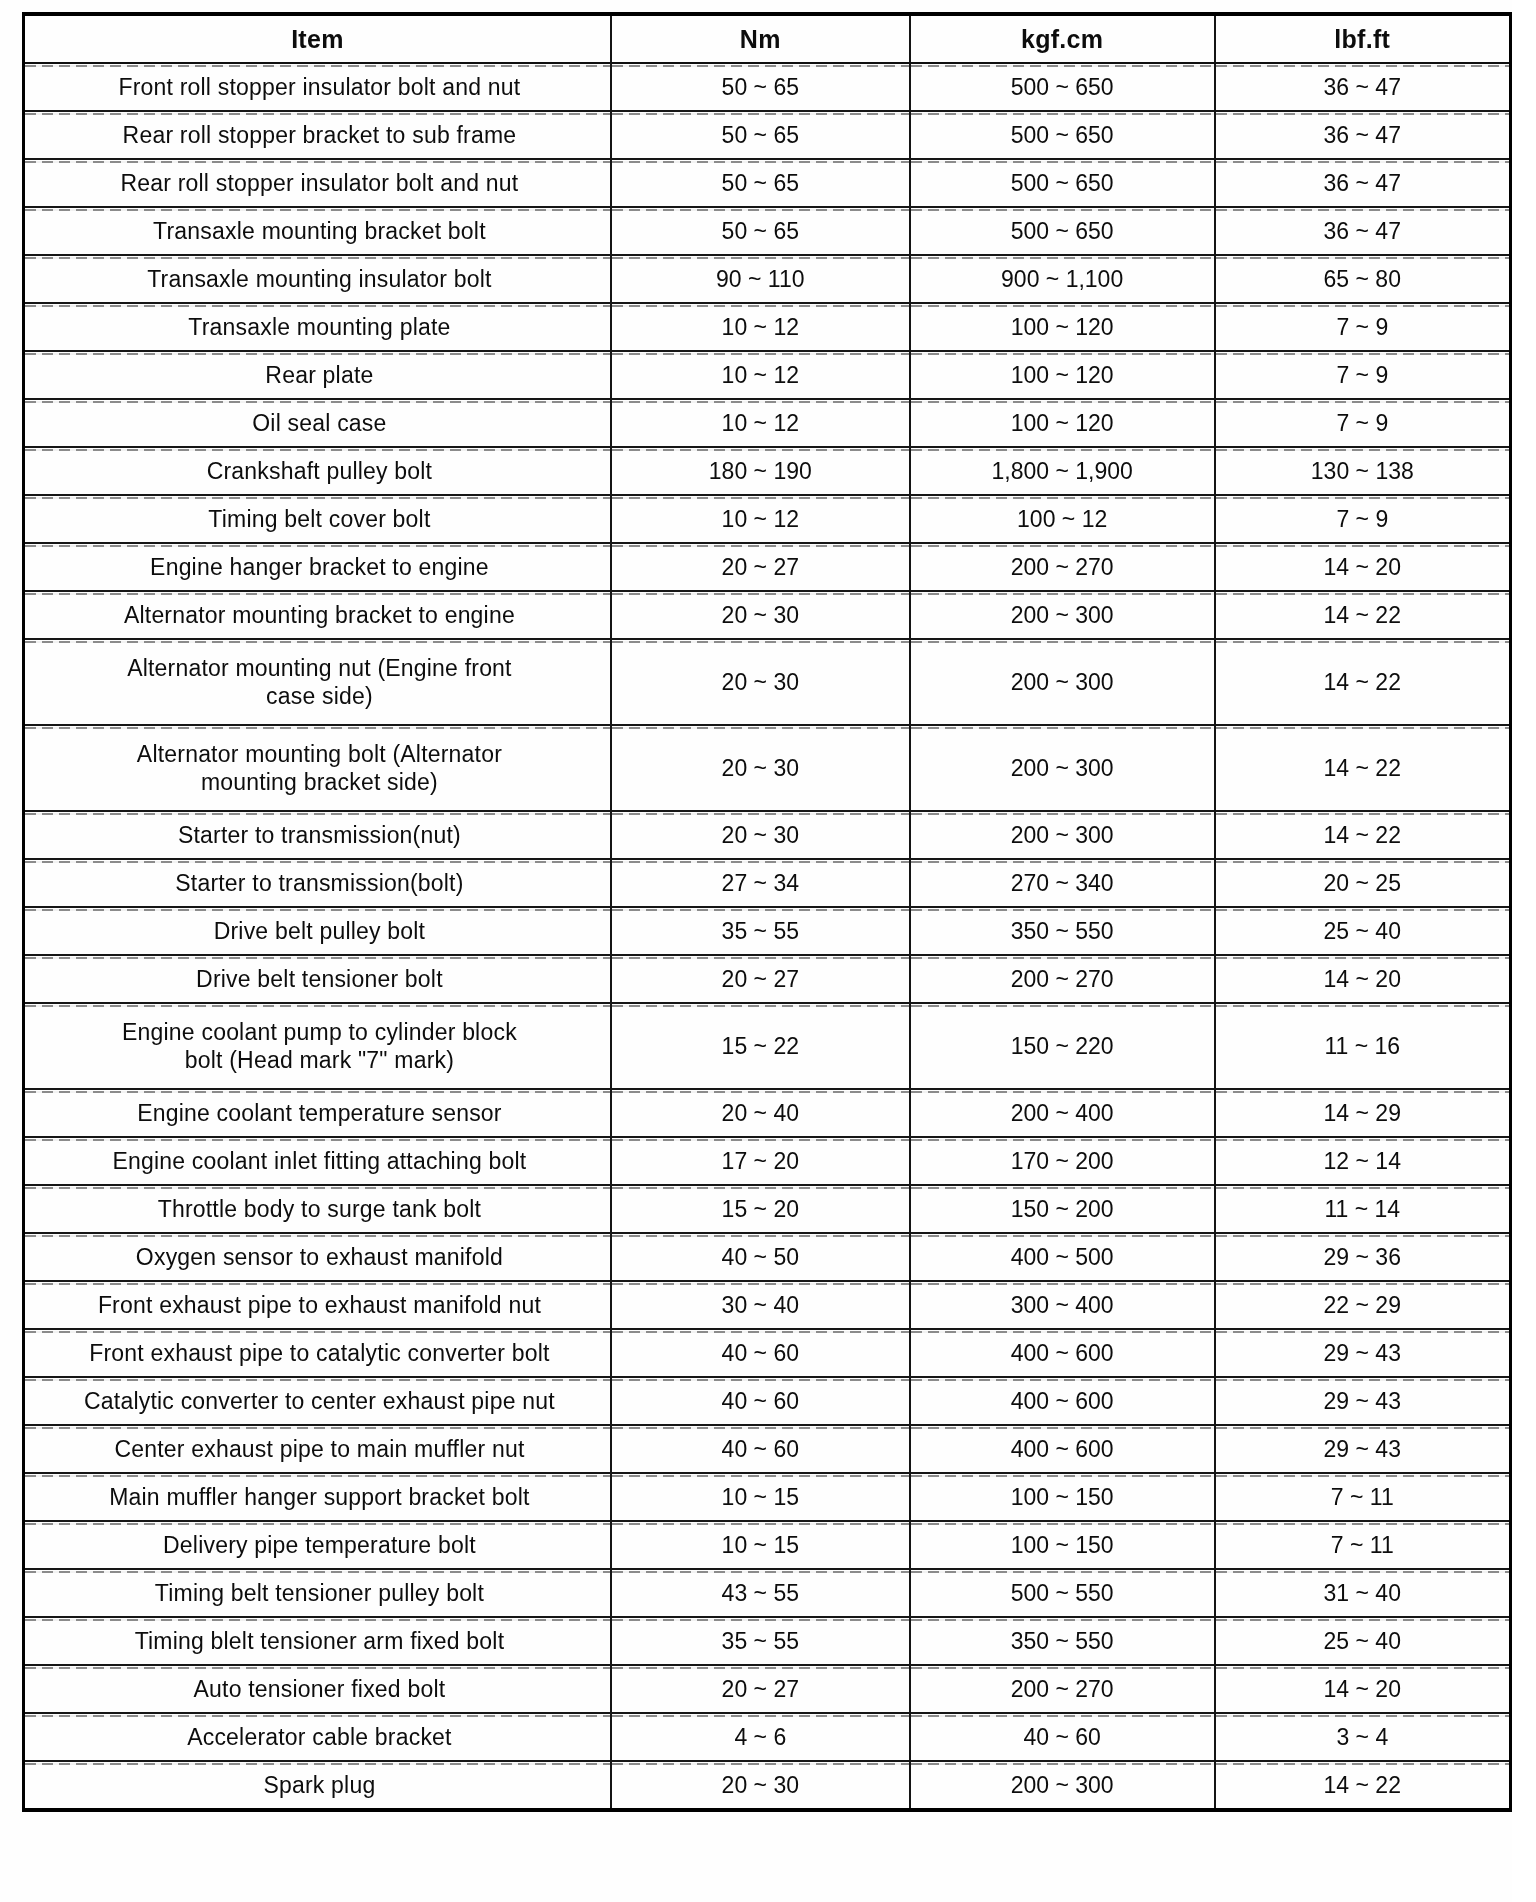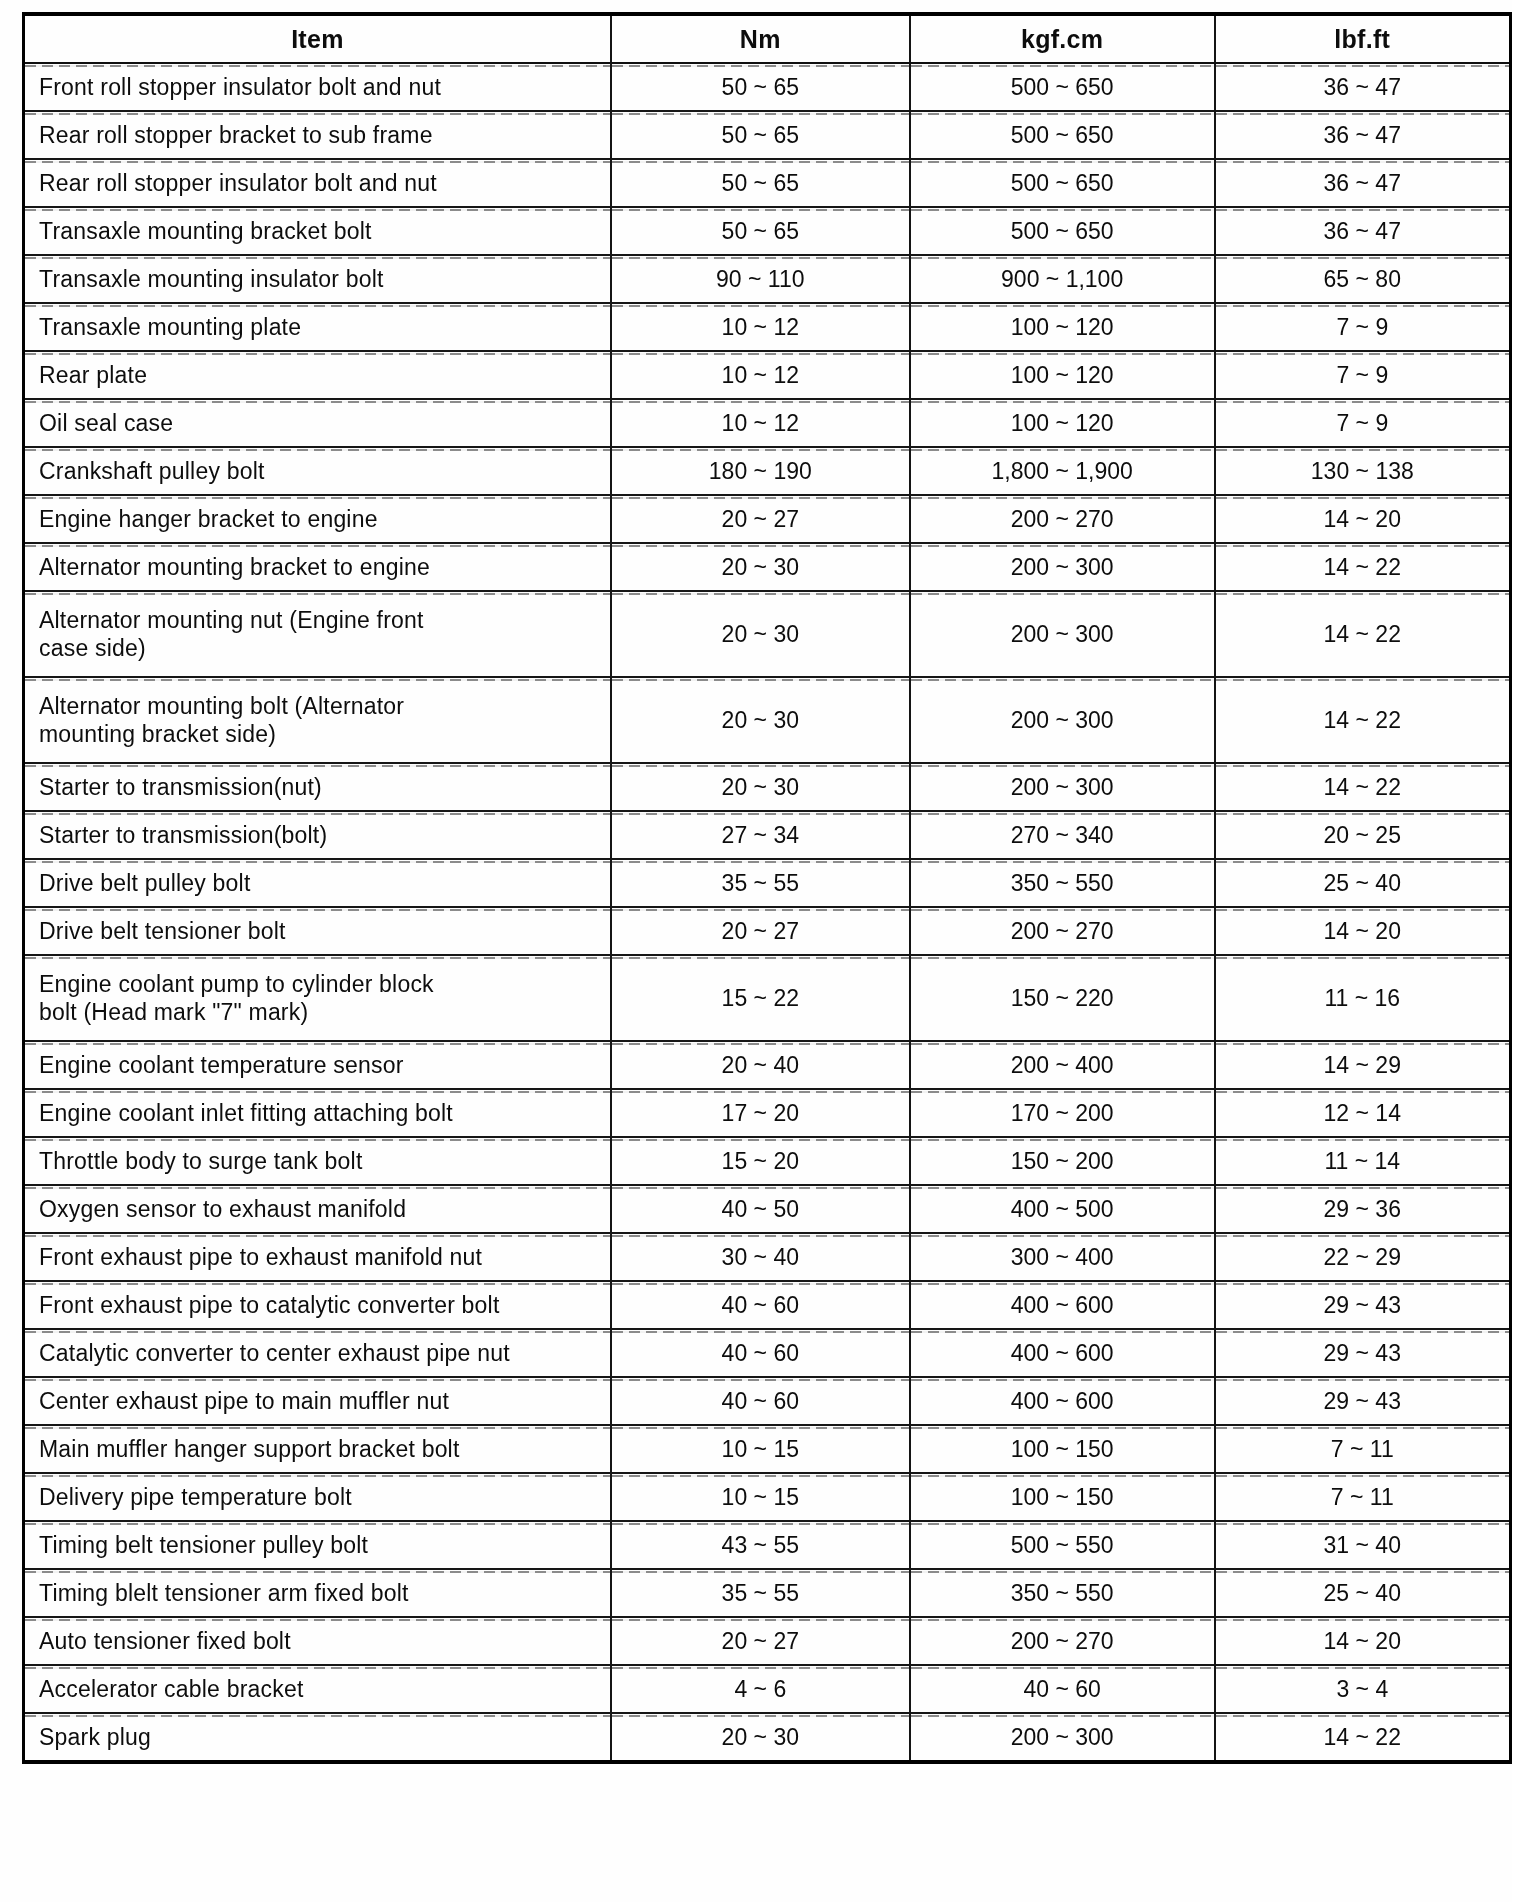--- a/index.html
+++ b/index.html
@@ -51,21 +51,21 @@
     background: repeating-linear-gradient(90deg,
         rgba(45,45,45,0.55) 0 11px,
         rgba(45,45,45,0.06) 11px 17px) 0 1px / 100% 2px no-repeat;
     vertical-align: middle;
   }
   tbody tr.two-line td {
     padding-top: 14px;
     padding-bottom: 14px;
   }
   td.cell-item {
-    text-align: left;
+    text-align: center;
     padding-left: 14px;
     white-space: pre-line;
     letter-spacing: 0.2px;
   }
   td.cell-num {
     text-align: center;
   }
 </style>
 </head>
 <body>
@@ -135,20 +135,26 @@
       <td class="cell-num">100 ~ 120</td>
       <td class="cell-num">7 ~ 9</td>
     </tr>
         <tr>
       <td class="cell-item">Crankshaft pulley bolt</td>
       <td class="cell-num">180 ~ 190</td>
       <td class="cell-num">1,800 ~ 1,900</td>
       <td class="cell-num">130 ~ 138</td>
     </tr>
         <tr>
+      <td class="cell-item">Timing belt cover bolt</td>
+      <td class="cell-num">10 ~ 12</td>
+      <td class="cell-num">100 ~ 12</td>
+      <td class="cell-num">7 ~ 9</td>
+    </tr>
+        <tr>
       <td class="cell-item">Engine hanger bracket to engine</td>
       <td class="cell-num">20 ~ 27</td>
       <td class="cell-num">200 ~ 270</td>
       <td class="cell-num">14 ~ 20</td>
     </tr>
         <tr>
       <td class="cell-item">Alternator mounting bracket to engine</td>
       <td class="cell-num">20 ~ 30</td>
       <td class="cell-num">200 ~ 300</td>
       <td class="cell-num">14 ~ 22</td>

